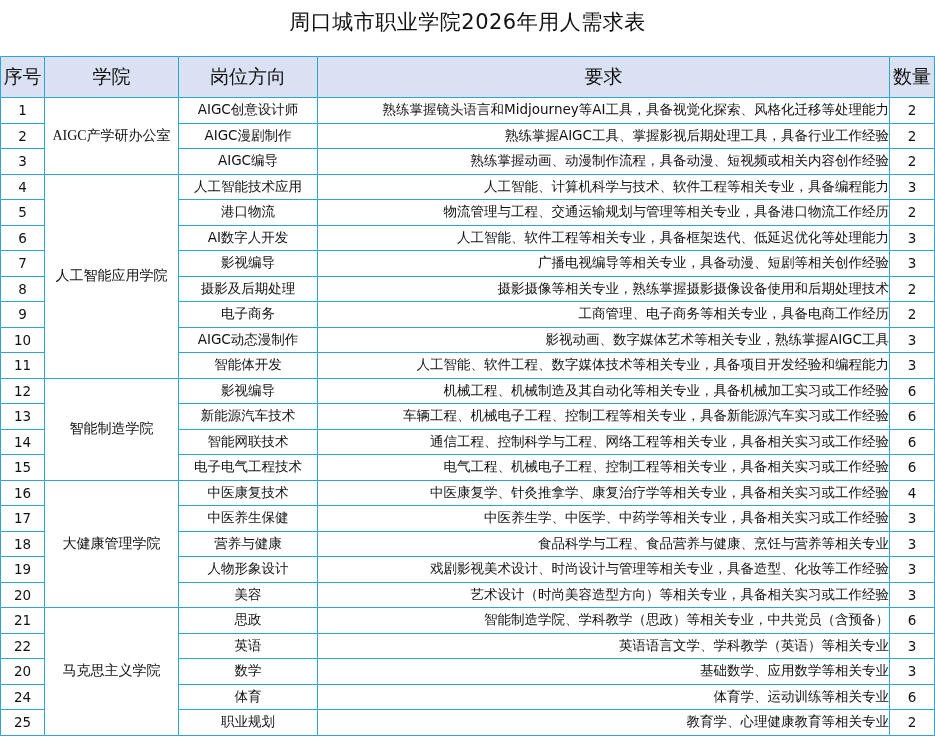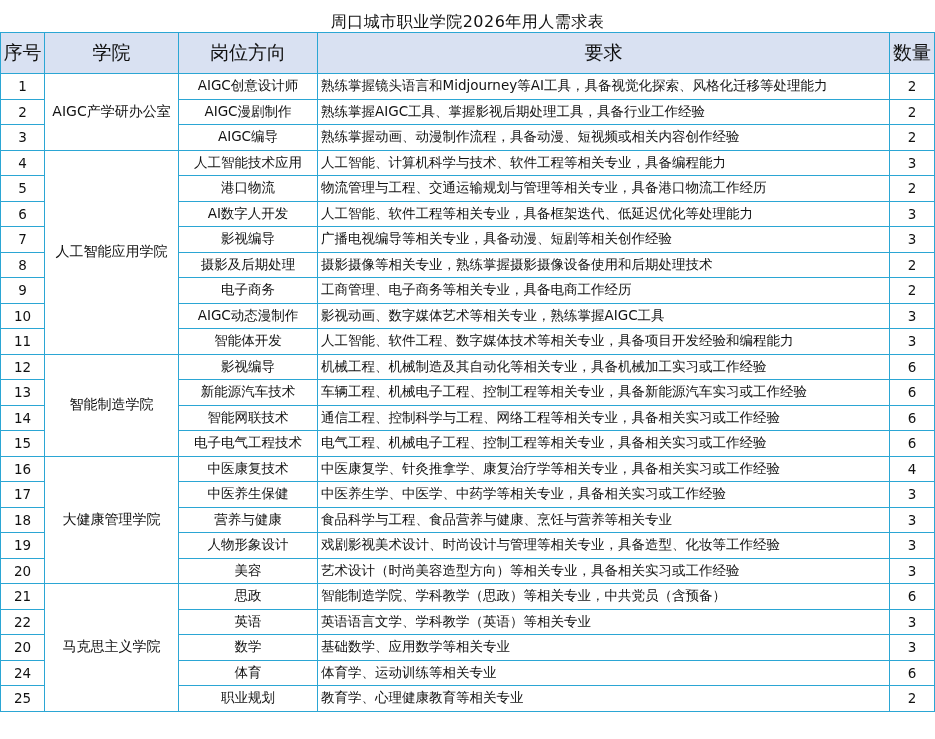--- a/index.html
+++ b/index.html
@@ -1,23 +1,23 @@
 <!DOCTYPE html>
 <html><head>
 <meta charset="utf-8">
 <style>
   html, body { margin:0; padding:0; background:#ffffff; }
   body { width:935px; height:739px; overflow:hidden; font-family:"DejaVu Sans", "Liberation Sans", sans-serif; color:#111; }
-  .title { height:32px; line-height:44px; text-align:center; font-size:16px; color:#111; letter-spacing:0.5px; }
+  .title { height:56px; line-height:44px; text-align:center; font-size:21px; color:#111; letter-spacing:0.5px; }
   table { border-collapse:collapse; table-layout:fixed; width:934px; margin-left:0; }
   td, th { border:1.5px solid #2ba6d4; padding:0; overflow:hidden; white-space:nowrap; }
   th { background:#d9e1f2; font-weight:normal; font-size:19px; height:40px; text-align:center; }
   td { height:24.5px; font-size:13.5px; text-align:center; }
-  td.req { text-align:left; padding-left:3px; }
-  td.college { font-size:14px; }
+  td.req { text-align:right; padding-left:3px; }
+  td.college { font-size:14px;font-family:Liberation Serif, serif; }
   col.c-no { width:44px; } col.c-college { width:134px; } col.c-pos { width:139px; } col.c-req { width:572px; } col.c-num { width:45px; }
 </style>
 </head>
 <body>
 
 <div class="title">周口城市职业学院2026年用人需求表</div>
 
 <table>
   <colgroup>
       <col class="c-no">

